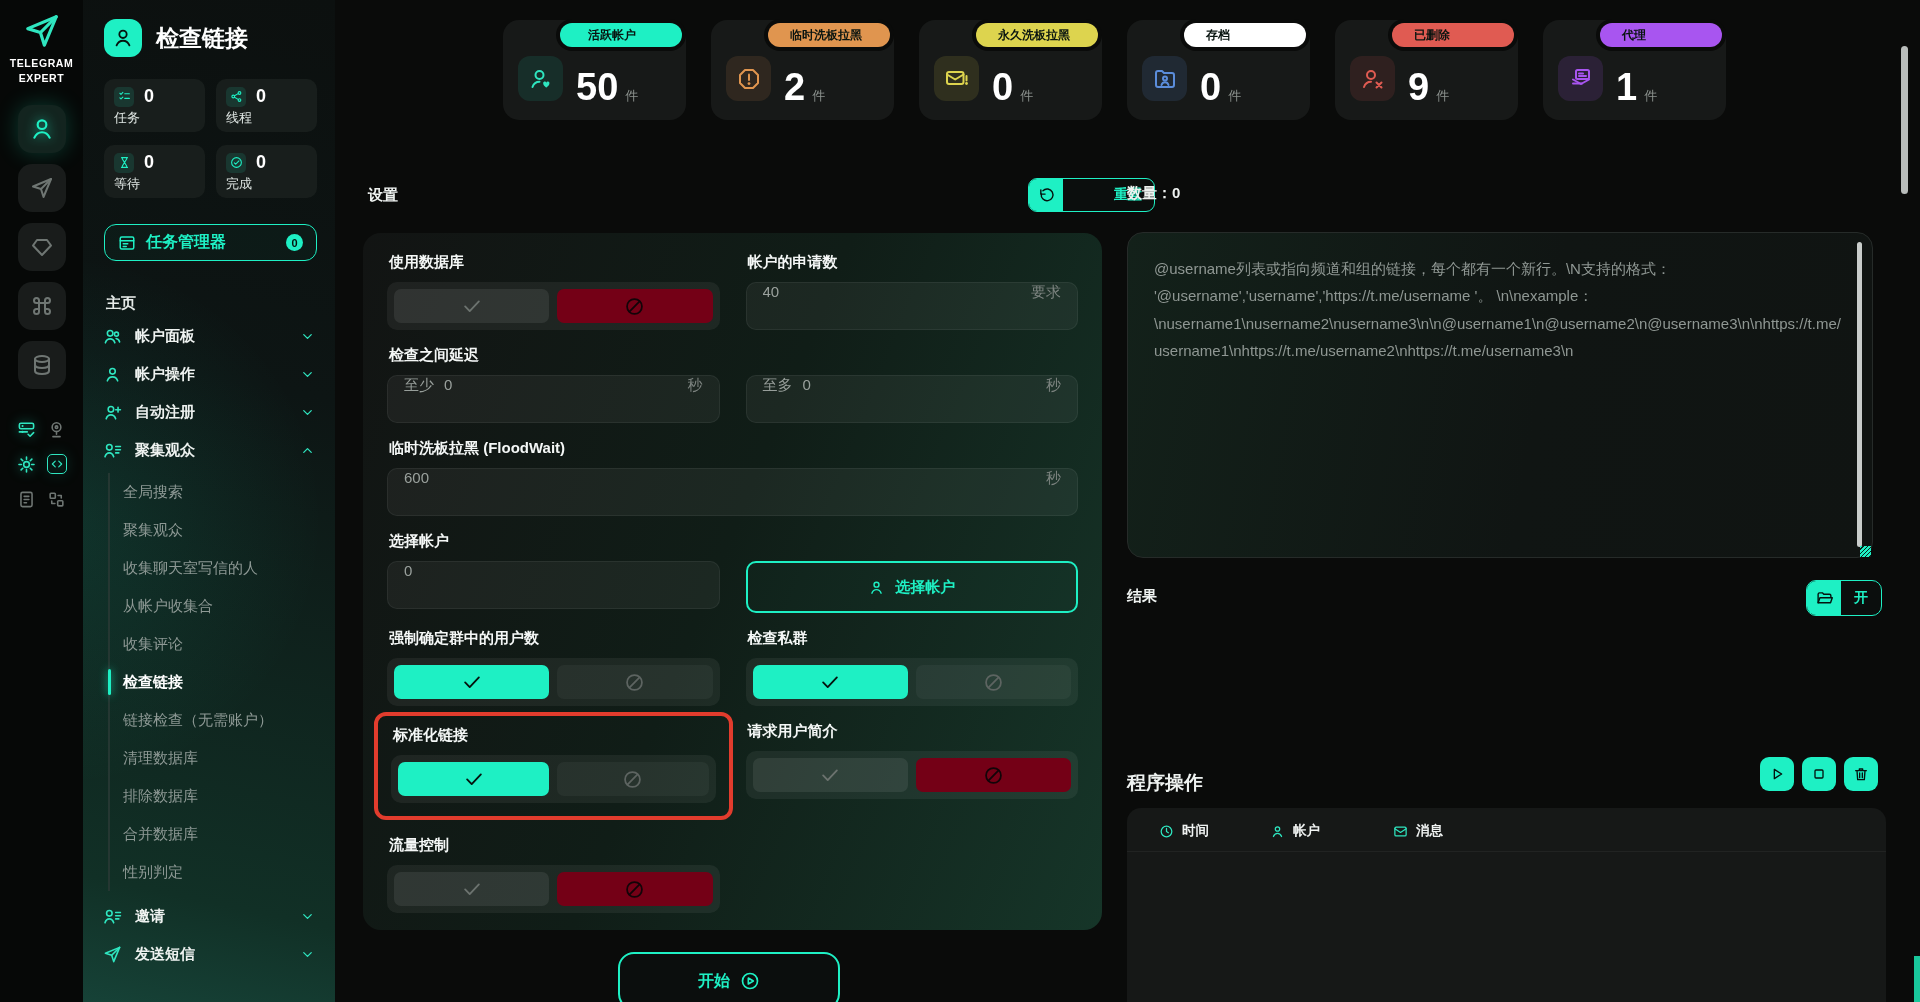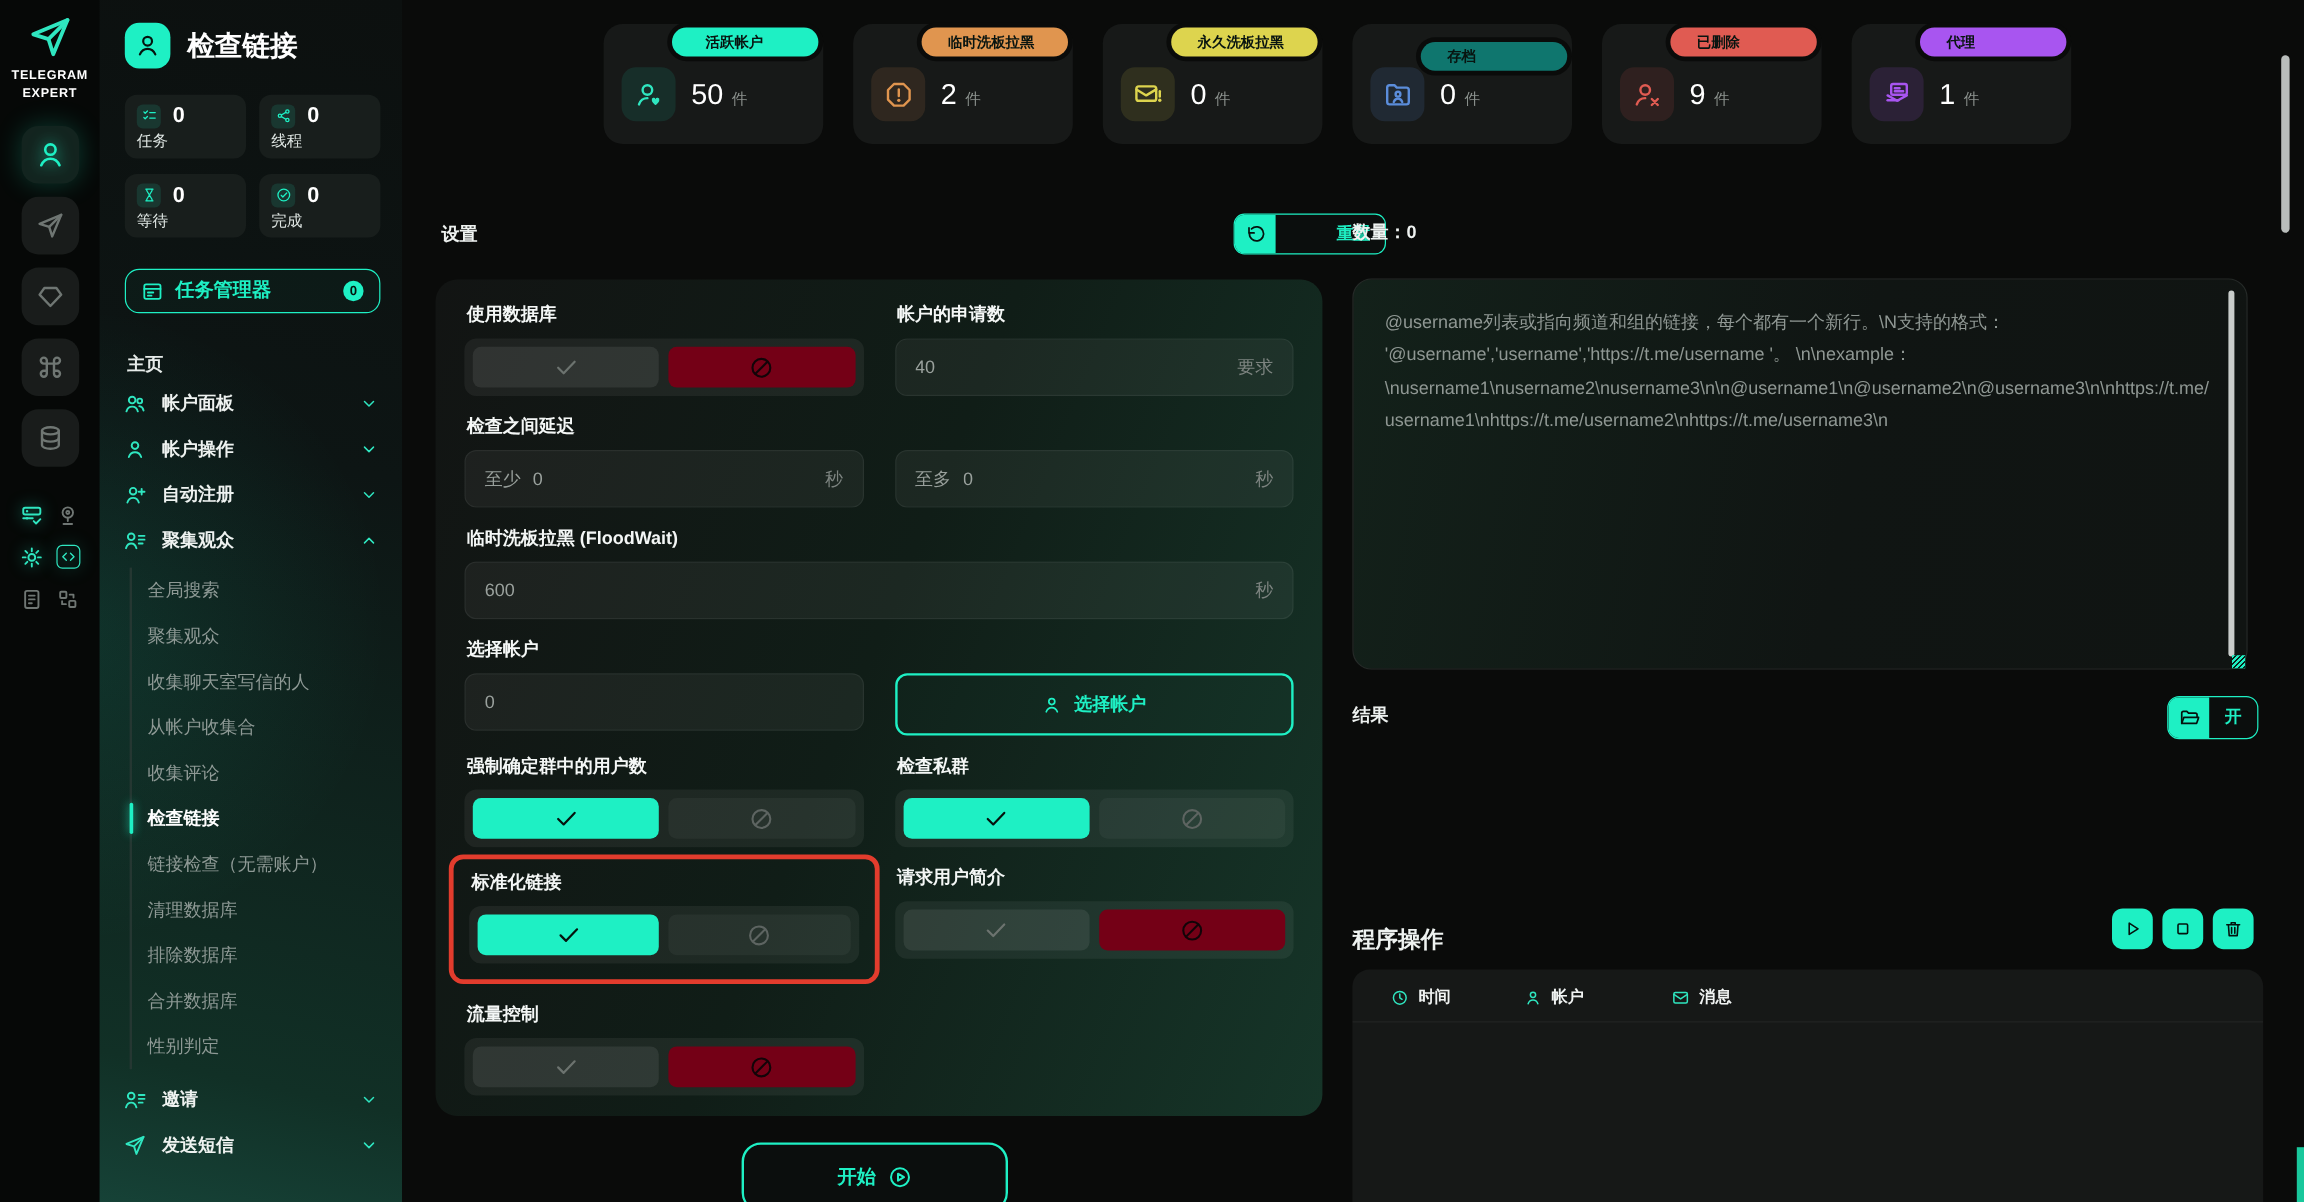--- a/index.html
+++ b/index.html
@@ -64,43 +64,43 @@
 
   
   .cards { position:absolute; left:503px; top:20px; display:flex; gap:25px; }
   .card { position:relative; width:183px; height:100px; background:#171918; border-radius:16px; }
   .card-pill { position:absolute; top:3px; left:57px; right:4px; height:24px; border-radius:12px;
                display:flex; align-items:center; padding-left:22px;
                color:#081410; font-size:12px; font-weight:700; box-shadow:0 0 0 4px #0a0b0a; }
   .card-ic { position:absolute; left:15px; top:36px; width:45px; height:45px; border-radius:12px;
              display:flex; align-items:center; justify-content:center; }
   .card-val { position:absolute; left:73px; top:46px; display:flex; align-items:baseline; gap:7px; }
-  .card-num { font-size:24px; font-weight:400; color:#ffffff; }
+  .card-num { font-size:38px; font-weight:700; color:#ffffff; }
   .card-unit { font-size:13px; color:#8d938f; }
   .c1 .card-pill{background:#1ef0c4;padding-left:28px;} .c1 .card-ic{background:rgba(30,240,196,.10); color:#2fe6c0;}
   .c2 .card-pill{background:#e0954f;} .c2 .card-ic{background:rgba(224,149,79,.12); color:#e0954f;}
   .c3 .card-pill{background:#ddd44e;} .c3 .card-ic{background:rgba(221,212,78,.12); color:#ddd44e;}
-  .c4 .card-pill{background:#0f766e;margin-top:12px;} .c4 .card-ic{background:rgba(91,141,219,.14); color:#5b8ddb;}
+  .c4 .card-pill{background:#ffffff;} .c4 .card-ic{background:rgba(91,141,219,.14); color:#5b8ddb;}
   .c5 .card-pill{background:#e05b52;} .c5 .card-ic{background:rgba(224,91,82,.12); color:#e05b52;}
   .c6 .card-pill{background:#a855f0;} .c6 .card-ic{background:rgba(168,85,240,.14); color:#a855f0;}
 
   
   .settings-title { position:absolute; left:368px; top:186px; font-size:15px; font-weight:700; color:#eef2f0; }
   .reset-btn { position:absolute; left:1028px; top:178px; height:34px; display:flex; overflow:hidden;
                border:1.5px solid #1ef0c4; border-radius:9px; background:#0b0e0d;gap:39px; }
   .reset-ic { width:34px; background:#1ef0c4; color:#05130e; display:flex; align-items:center; justify-content:center; }
   .reset-label { padding:0 12px; display:flex; align-items:center; color:#1ef0c4; font-size:14px; font-weight:700; }
   .panel { position:absolute; left:363px; top:233px; width:739px; height:697px; border-radius:18px;
            background:linear-gradient(112deg,#121413 0%,#101d17 48%,#173a2c 110%);
            padding:20px 24px; }
   .f-label { font-size:15px; font-weight:700; color:#f4f7f6; margin:0 0 10px 2px; }
   .row { margin-bottom:16px; }
   .grid2 { display:grid; grid-template-columns:1fr 1fr; gap:26px; align-items:start; }
   .input-shell { height:48px; background:rgba(255,255,255,.05); border:1px solid rgba(255,255,255,.06);
-                 border-radius:10px; display:flex; align-items:center; gap:10px; padding:0 16px; }
+                 border-radius:10px; display:flex; align-items:flex-start; gap:10px; padding:0 16px; }
   .input-shell .prefix { color:#979e9a; font-size:15px; }
   .input-shell input { flex:1; min-width:0; background:transparent; border:0; outline:0;
                        color:#9aa19d; font-size:15px; font-family:inherit; }
   .input-shell .suffix { color:#7d8480; font-size:15px; }
   .toggle { height:48px; background:rgba(255,255,255,.06); border-radius:10px; display:flex; gap:8px; padding:7px; }
   .seg { flex:1; border-radius:7px; display:flex; align-items:center; justify-content:center; }
   .toggle.on  .seg-yes { background:#1ef0c4; color:#05130e; }
   .toggle.on  .seg-no  { background:rgba(255,255,255,.045); color:#5d6461; }
   .toggle.off .seg-yes { background:rgba(255,255,255,.08); color:#6c736f; }
   .toggle.off .seg-no  { background:#740016; color:#120408; }

